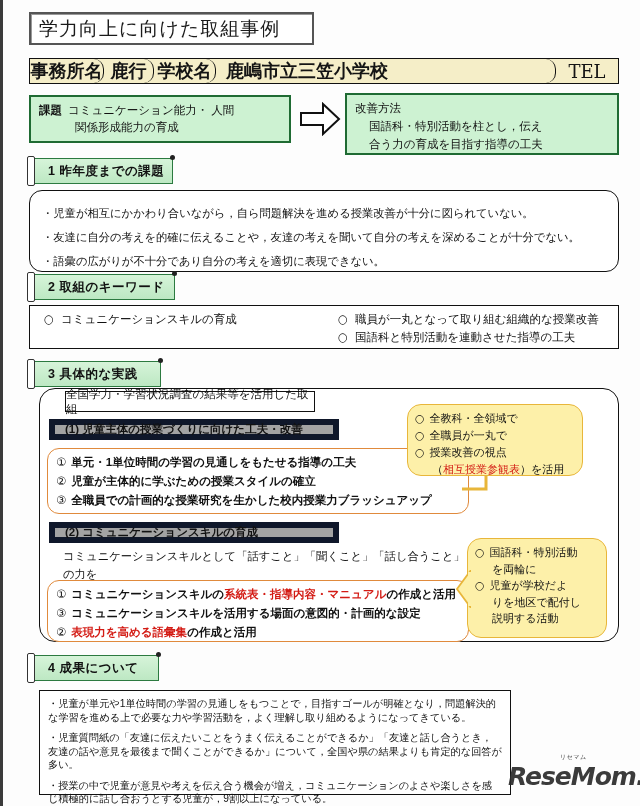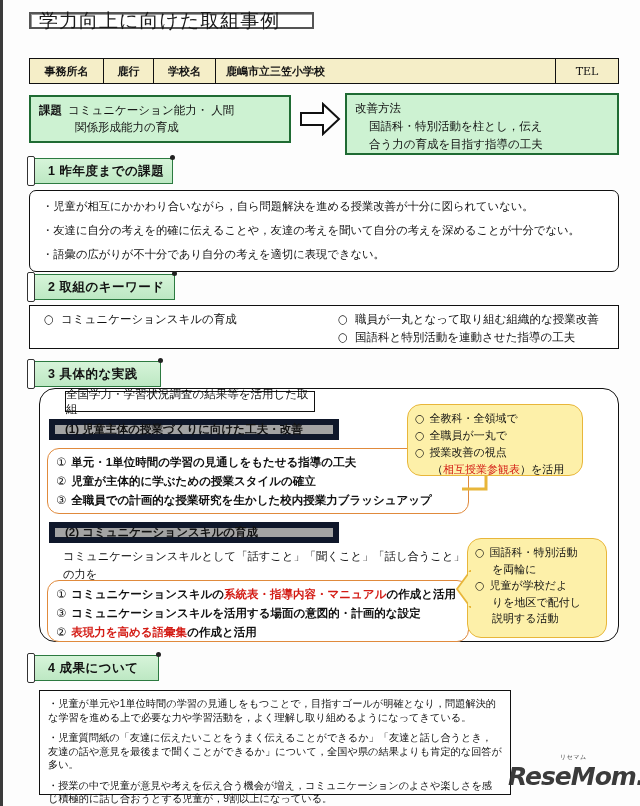--- a/index.html
+++ b/index.html
@@ -23,21 +23,21 @@
     background: #fdfdfd;
     box-sizing: border-box;
     border-left: 3px solid #3b3b3b;
     overflow: hidden;
   }
 
   
   .title-box {
     position: absolute;
     left: 26px; top: 12px;
-    width: 285px; height: 17px;
+    width: 285px; height: 33px;
     border: 2px solid #555;
     box-shadow: 1px 1px 0 #999 inset;
     background: #ffffff;
     display: flex;
     align-items: center;
     padding-left: 8px;
     box-sizing: border-box;
   }
   .title-box span {
     font-size: 19px;
@@ -53,27 +53,28 @@
     width: 590px; height: 26px;
     display: flex;
     border: 1.5px solid #111;
     box-sizing: border-box;
     background: #f5eec8;
   }
   .info-cell {
     display: flex;
     align-items: center;
     justify-content: center;
-    font-size: 11px;
+    font-size: 18px;
     font-weight: bold;
     color: #141414;
     border-right: 1.5px solid #111;
     box-sizing: border-box;
     height: 100%;
     white-space: nowrap;
+    border-radius: 10px;
   }
   .info-cell:last-child { border-right: none; }
   .c-lbl1 { width: 74px; }
   .c-val1 { width: 50px; }
   .c-lbl2 { width: 62px; }
   .c-val2 { flex: 1; justify-content: flex-start; padding-left: 10px; }
   .c-tel  { width: 62px; font-weight: normal; font-family:"DejaVu Serif","Liberation Serif",serif; }
   .c-telv { width: 130px; font-weight: normal; letter-spacing:0.5px;
             font-family:"DejaVu Serif","Liberation Serif",serif;}
 
@@ -144,24 +145,24 @@
     right: -3px; top: -4px;
     width: 5px; height: 5px;
     background: #222;
     border-radius: 50%;
   }
 
   
   .round-panel {
     position: absolute;
     border: 1.6px solid #111;
-    border-radius: 7px;
-    box-sizing: border-box;
-    background: #ffffff;
-    padding: 8px 12px;
+    border-radius: 13px;
+    box-sizing: border-box;
+    background: #ffffff;
+    padding: 15px 12px;
   }
   .round-panel p {
     margin: 0 0 9px 0;
     font-size: 11.3px;
     line-height: 15px;
     color: #111;
   }
   .round-panel p:last-child { margin-bottom: 0; }
 
   

